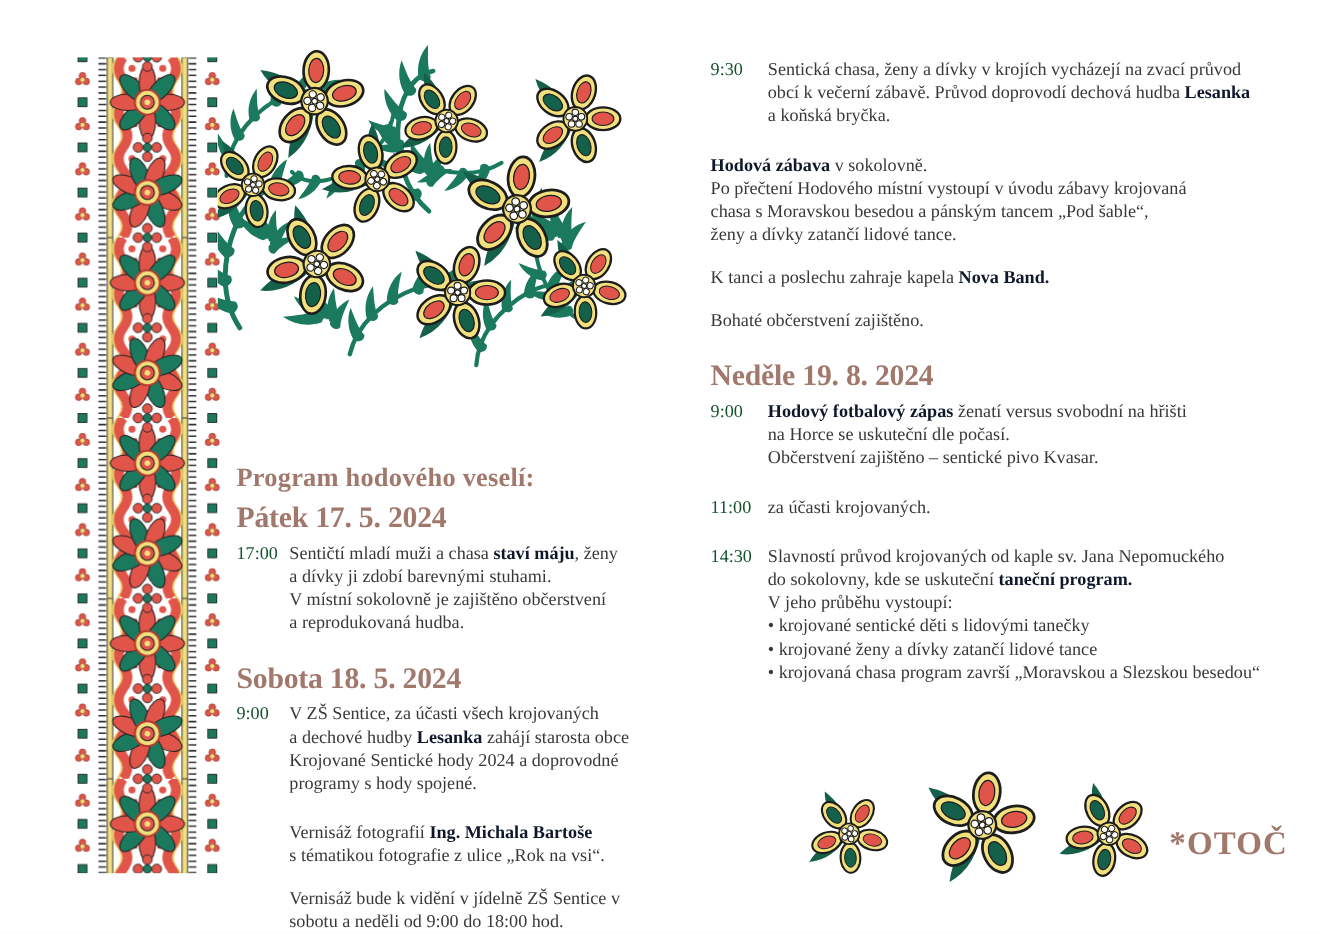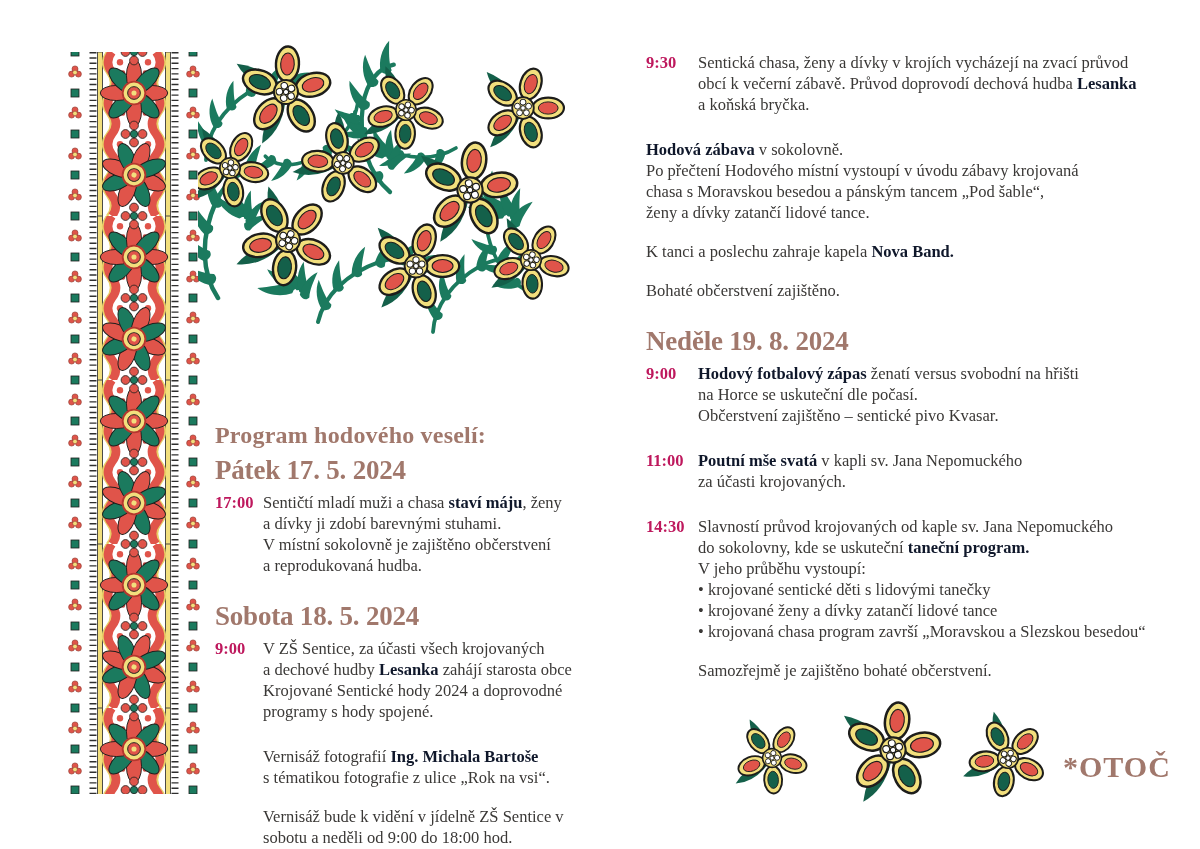--- a/index.html
+++ b/index.html
@@ -18,21 +18,21 @@
   .col-right{left:646px;top:52px;width:530px;}
   .prog-title{
     font-size:24px;font-weight:bold;line-height:30px;
     color:var(--heading_color,#a1786c);margin-bottom:4px;letter-spacing:.2px;margin-top:32px;
   }
   .day-heading{
     font-size:27px;font-weight:bold;line-height:32px;letter-spacing:-.2px;
     color:var(--heading_color,#a1786c);margin:2px 0 6px 0;
   }
   .event{display:flex;margin-bottom:24px;font-size:16.5px;line-height:21px;}
-  .event .time{flex:none;width:52px;font-weight:bold;color:#be185d;}
+  .event .time{flex:none;width:52px;font-weight:normal;color:#14532d;}
   .col-left .event .time{width:48px;}
   .tline{white-space:nowrap;}
   .tline.blank{height:18px;}
   .tline .b{font-weight:bold;color:#0f172a;}
   .otoc{
     position:absolute;left:1063px;top:750px;
     font-size:30px;font-weight:bold;letter-spacing:1px;
     color:var(--heading_color,#a1786c);
   }
 </style>
@@ -274,35 +274,33 @@
           <div class="time">9:00</div>
           <div>
             <div class="tline"><span class="b">Hodový fotbalový zápas</span><span> ženatí versus svobodní na hřišti</span></div>
             <div class="tline"><span>na Horce se uskuteční dle počasí.</span></div>
             <div class="tline"><span>Občerstvení zajištěno – sentické pivo Kvasar.</span></div>
           </div>
         </div>
         <div class="event">
           <div class="time">11:00</div>
           <div>
-            <div class="tline"><span class="b">Poutní mše svatá</span><span> v kapli sv. Jana Nepomuckého</span></div>
             <div class="tline"><span>za účasti krojovaných.</span></div>
           </div>
         </div>
         <div class="event">
           <div class="time">14:30</div>
           <div>
             <div class="tline"><span>Slavností průvod krojovaných od kaple sv. Jana Nepomuckého</span></div>
             <div class="tline"><span>do sokolovny, kde se uskuteční </span><span class="b">taneční program.</span></div>
             <div class="tline"><span>V jeho průběhu vystoupí:</span></div>
             <div class="tline"><span>• krojované sentické děti s lidovými tanečky</span></div>
             <div class="tline"><span>• krojované ženy a dívky zatančí lidové tance</span></div>
             <div class="tline"><span>• krojovaná chasa program završí „Moravskou a Slezskou besedou“</span></div>
             <div class="tline blank"></div>
-            <div class="tline"><span>Samozřejmě je zajištěno bohaté občerstvení.</span></div>
           </div>
         </div>
       </div>
   </div>
 
   <svg class="bottom-decor" width="380" height="150" viewBox="0 0 380 150">
     <use href="#f" transform="translate(72,70) rotate(15) scale(0.78)"></use>
     <use href="#f" transform="translate(193,62) rotate(-10) scale(1.05)"></use>
     <use href="#f" transform="translate(308,70) rotate(28) scale(0.85)"></use>
   </svg>

